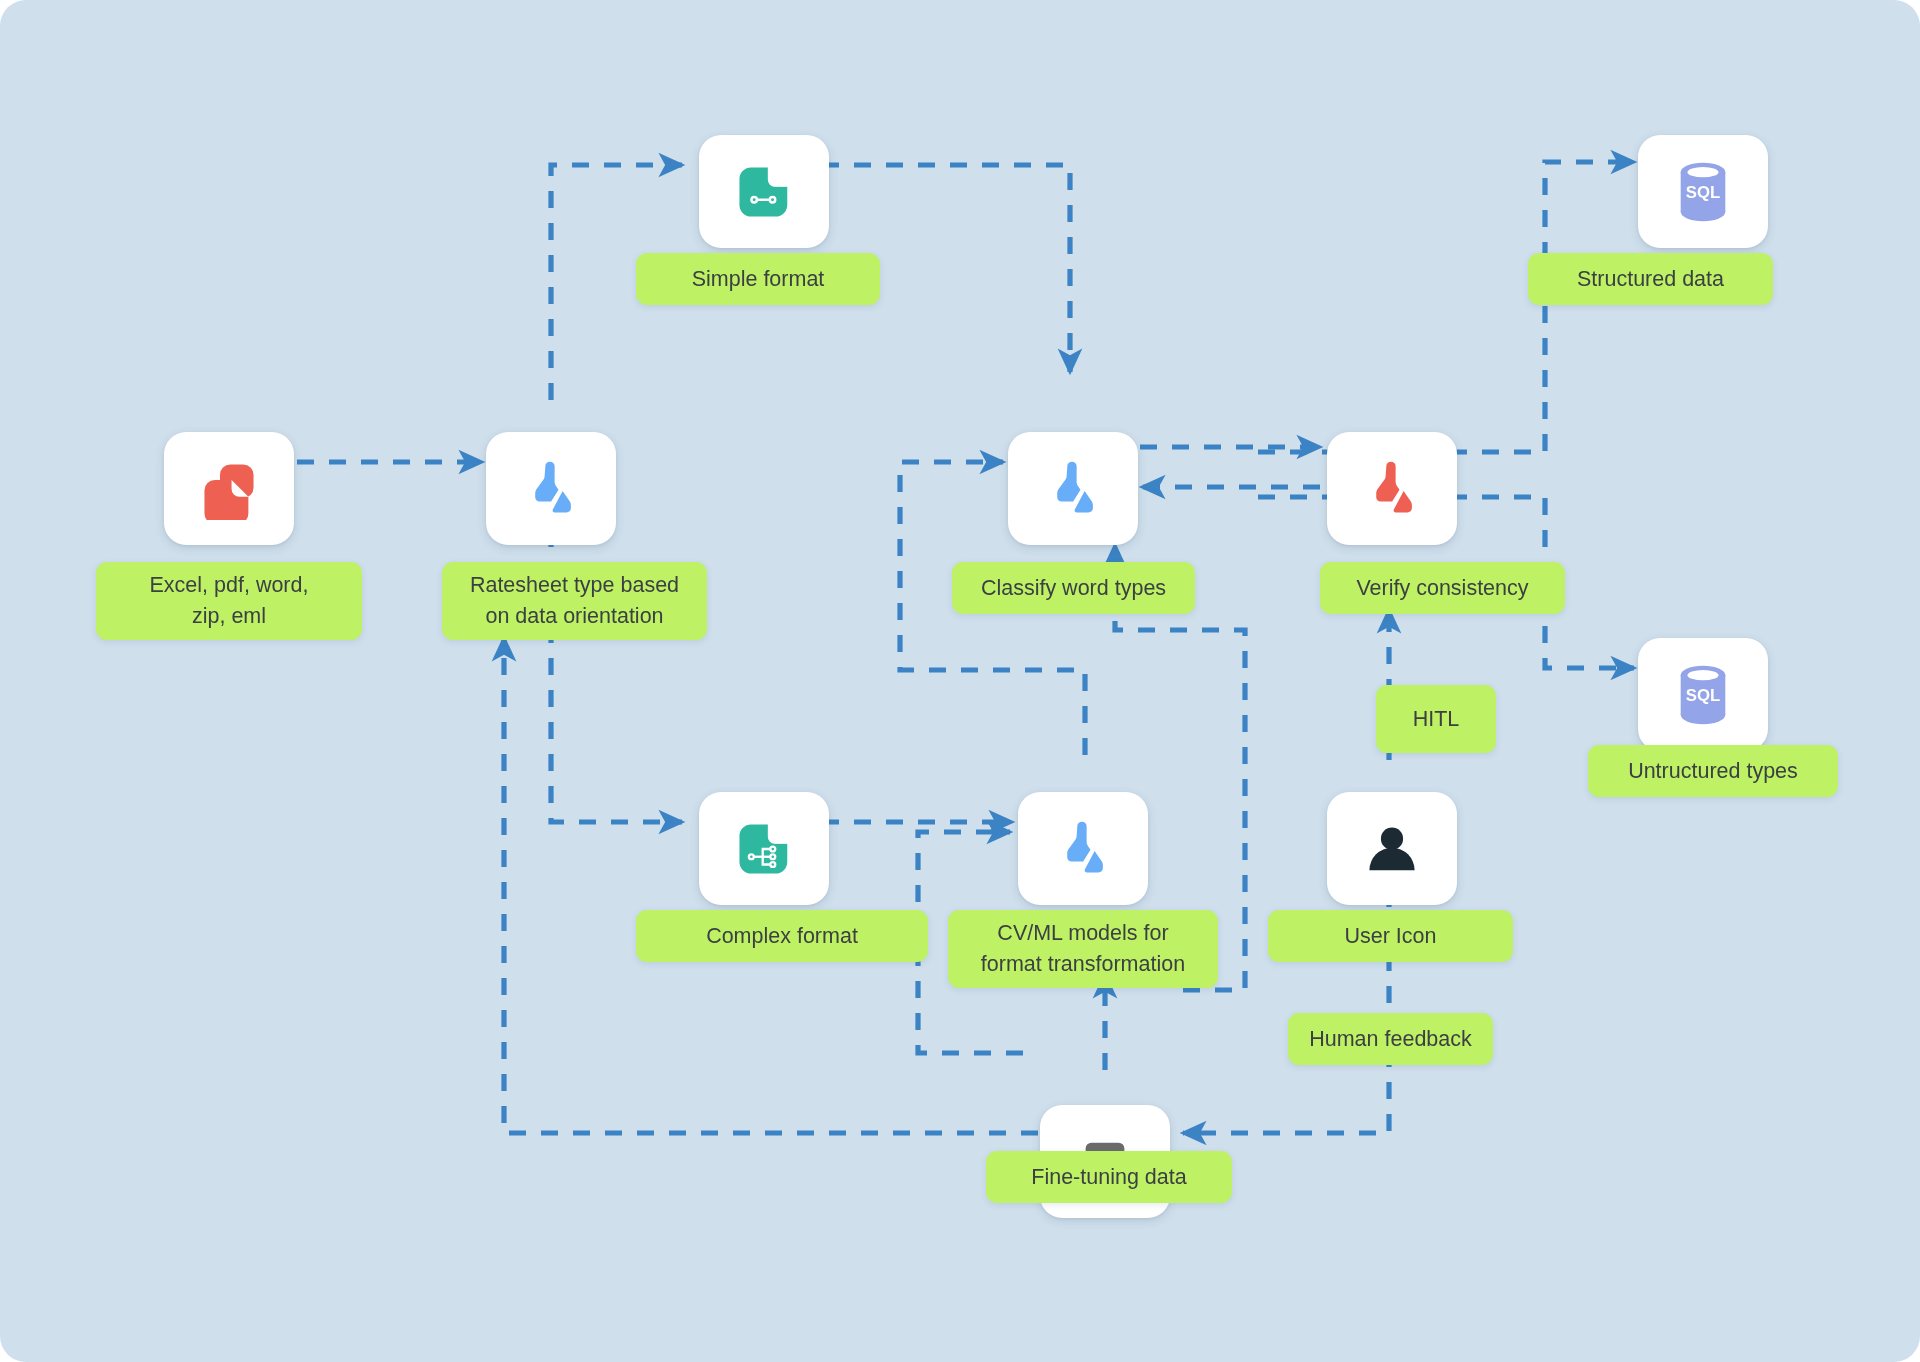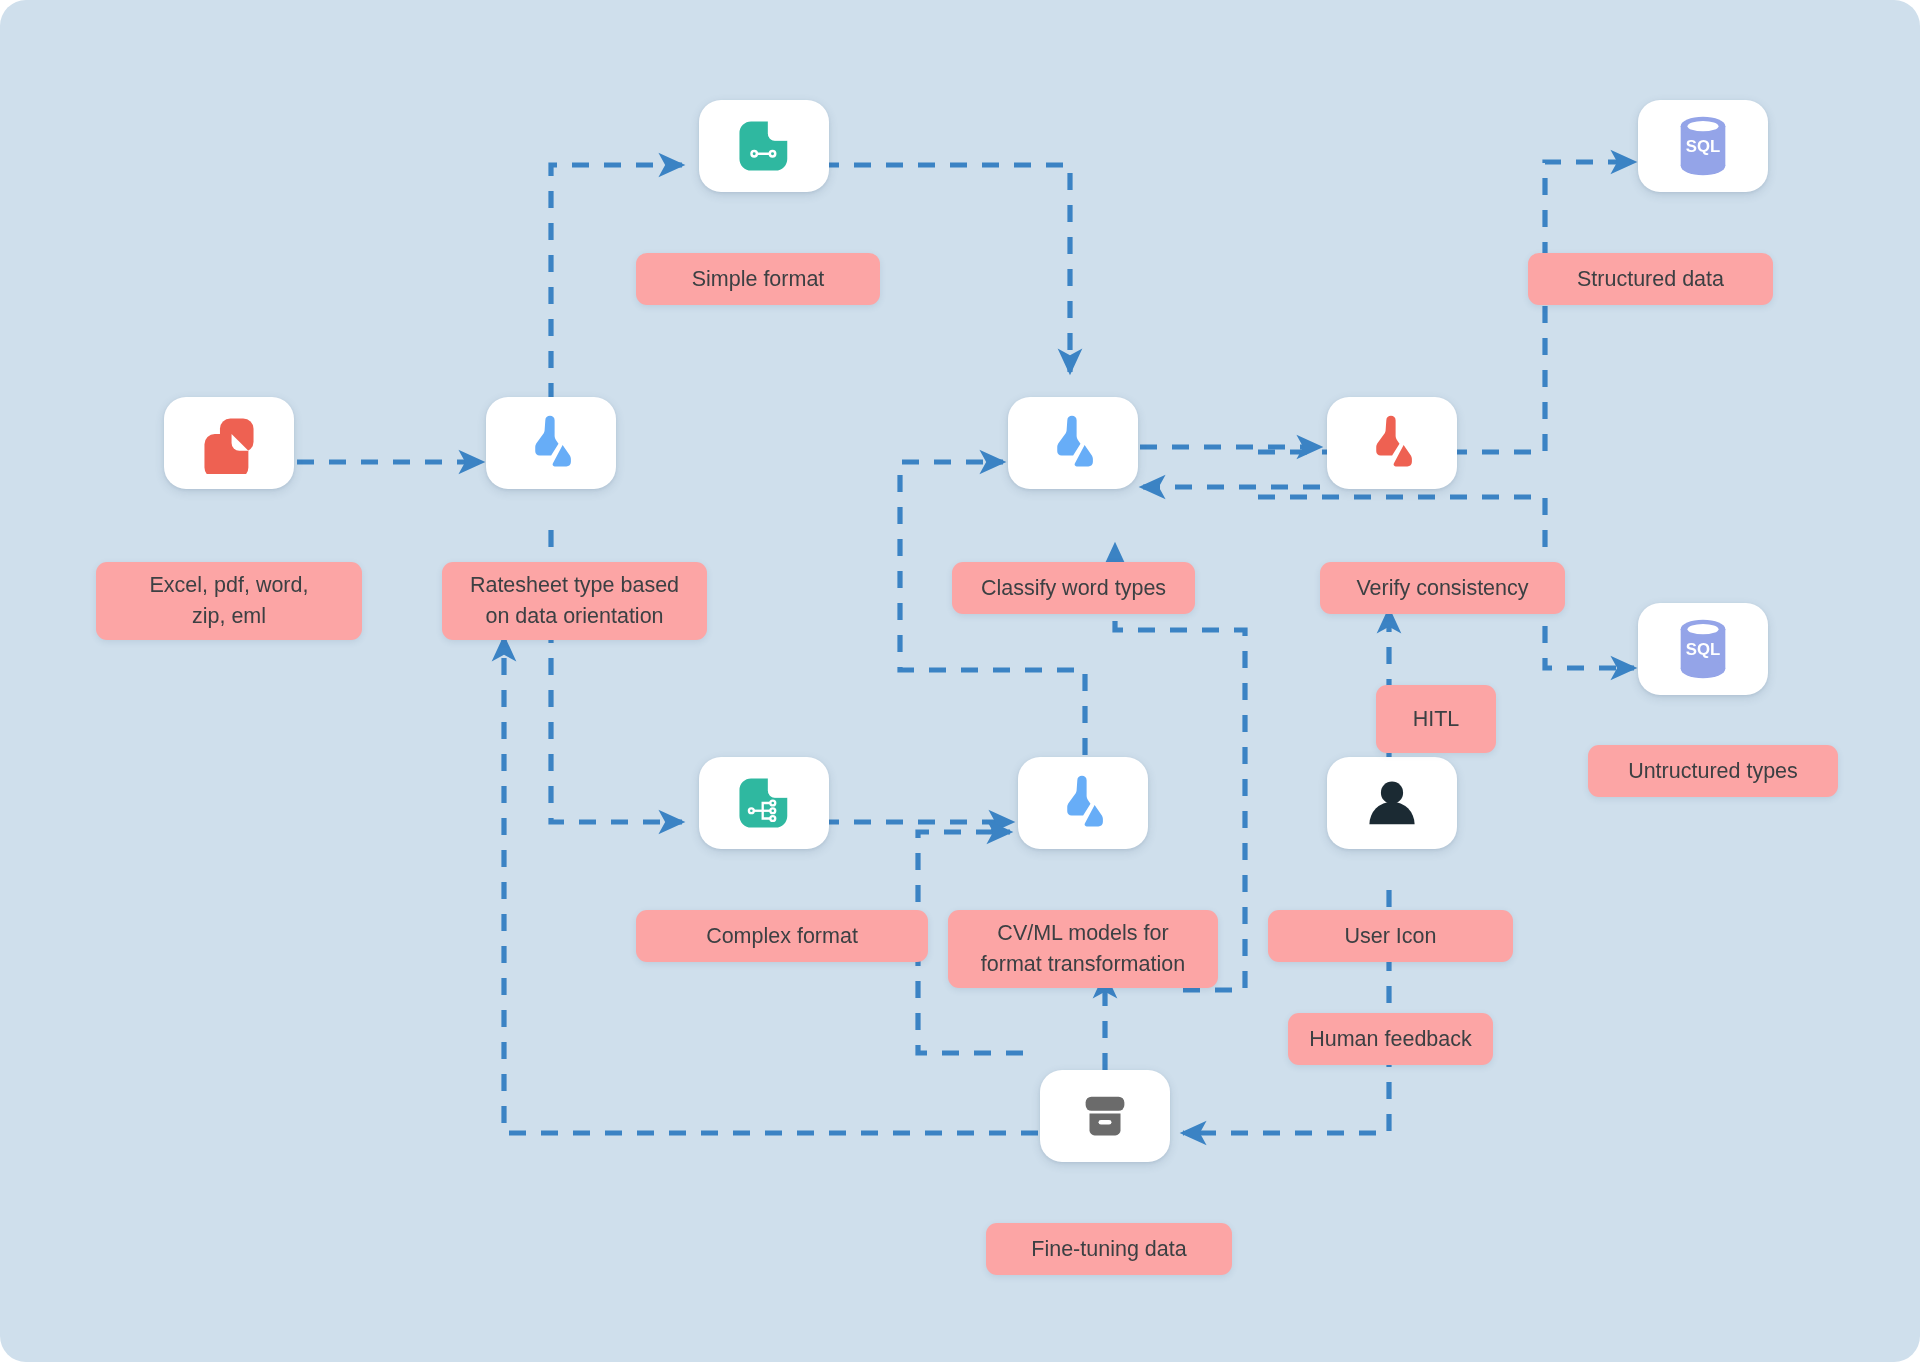--- a/index.html
+++ b/index.html
@@ -21,33 +21,34 @@
   }
   #edges {
     position: absolute;
     left: 0; top: 0;
     width: 1920px; height: 1362px;
     pointer-events: none;
   }
   .node {
     position: absolute;
     width: 130px;
-    height: 92px;
+    height: 113px;
     background: #ffffff;
     border-radius: 22px;
     box-shadow: 0 3px 10px rgba(60,90,120,0.16), 0 1px 3px rgba(60,90,120,0.10);
     display: flex;
     align-items: center;
     justify-content: center;
     z-index: 3;
+    margin-top: 35px;
   }
   .node svg { display: block; }
   .label {
     position: absolute;
-    background: #fca5a5;
+    background: #bef264;
     border-radius: 11px;
     box-shadow: 0 2px 6px rgba(60,90,120,0.13);
     color: #3c4043;
     font-size: 21.5px;
     line-height: 31px;
     text-align: center;
     padding: 5px 18px;
     white-space: pre-line;
     z-index: 4;
     display: flex;
@@ -207,19 +208,19 @@
   </div>
   <div class="label" style="left:1268px; top:910px; width:245px; height:52px;">User Icon</div>
 
   <div class="node" style="left:1040px; top:1070px;">
     <svg width="62" height="62" viewBox="0 0 48 48">
       <rect x="9" y="9" width="30" height="11" rx="4.5" fill="#6b6b6b"></rect>
       <path d="M12 22h24v13a4 4 0 0 1-4 4H16a4 4 0 0 1-4-4z" fill="#6b6b6b"></path>
       <rect x="19" y="27" width="10" height="3.6" rx="1.8" fill="#ffffff"></rect>
     </svg>
   </div>
-  <div class="label" style="left:986px; top:1223px; width:246px; height:52px;">Fine-tuning data</div>
+  <div class="label" style="left:986px; top:1151px; width:246px; height:52px;">Fine-tuning data</div>
 
   <div class="label" style="left:1376px; top:685px; width:120px; height:68px;">HITL</div>
 
   <div class="label" style="left:1288px; top:1013px; width:205px; height:52px;">Human feedback</div>
 
 </div>
 
 </body></html>

